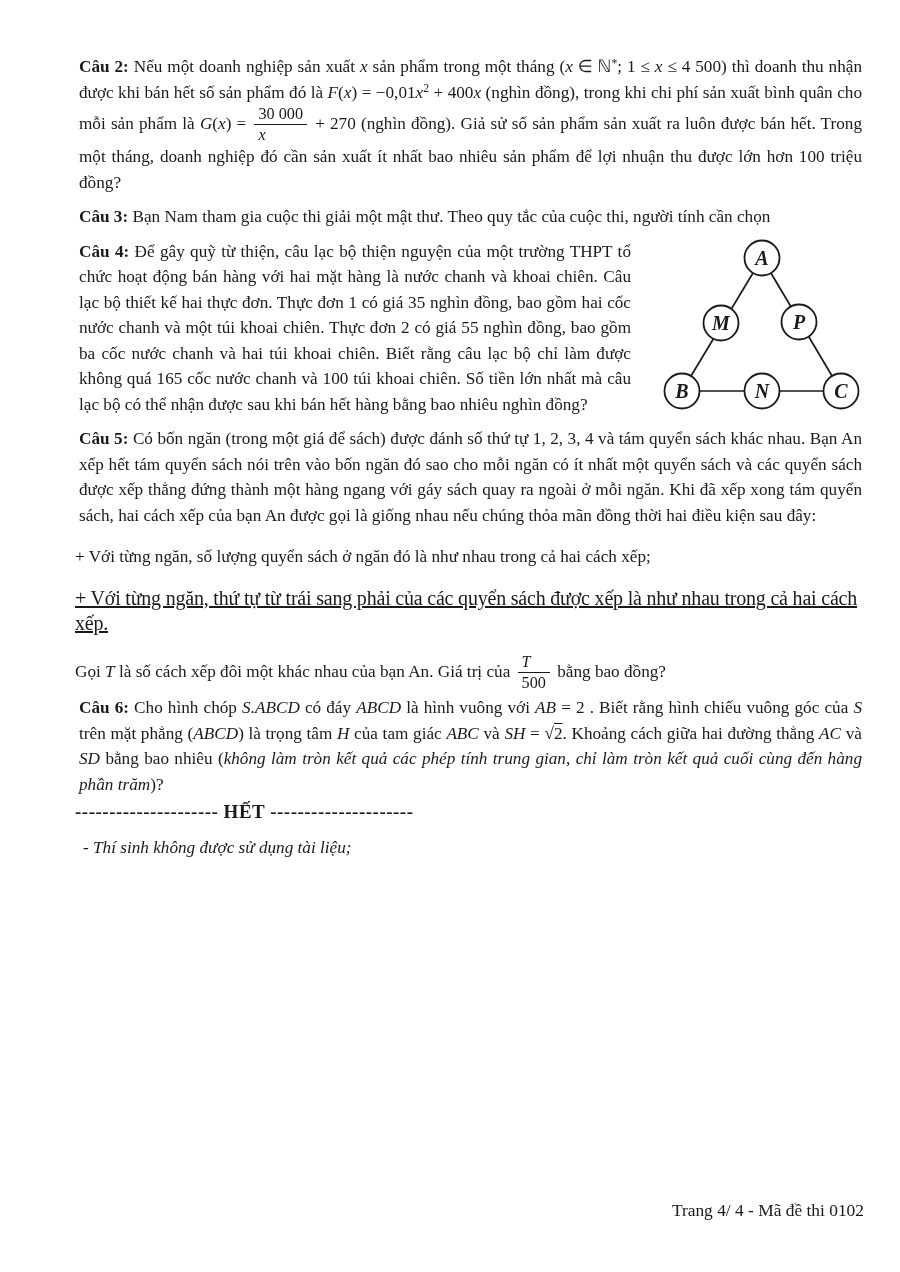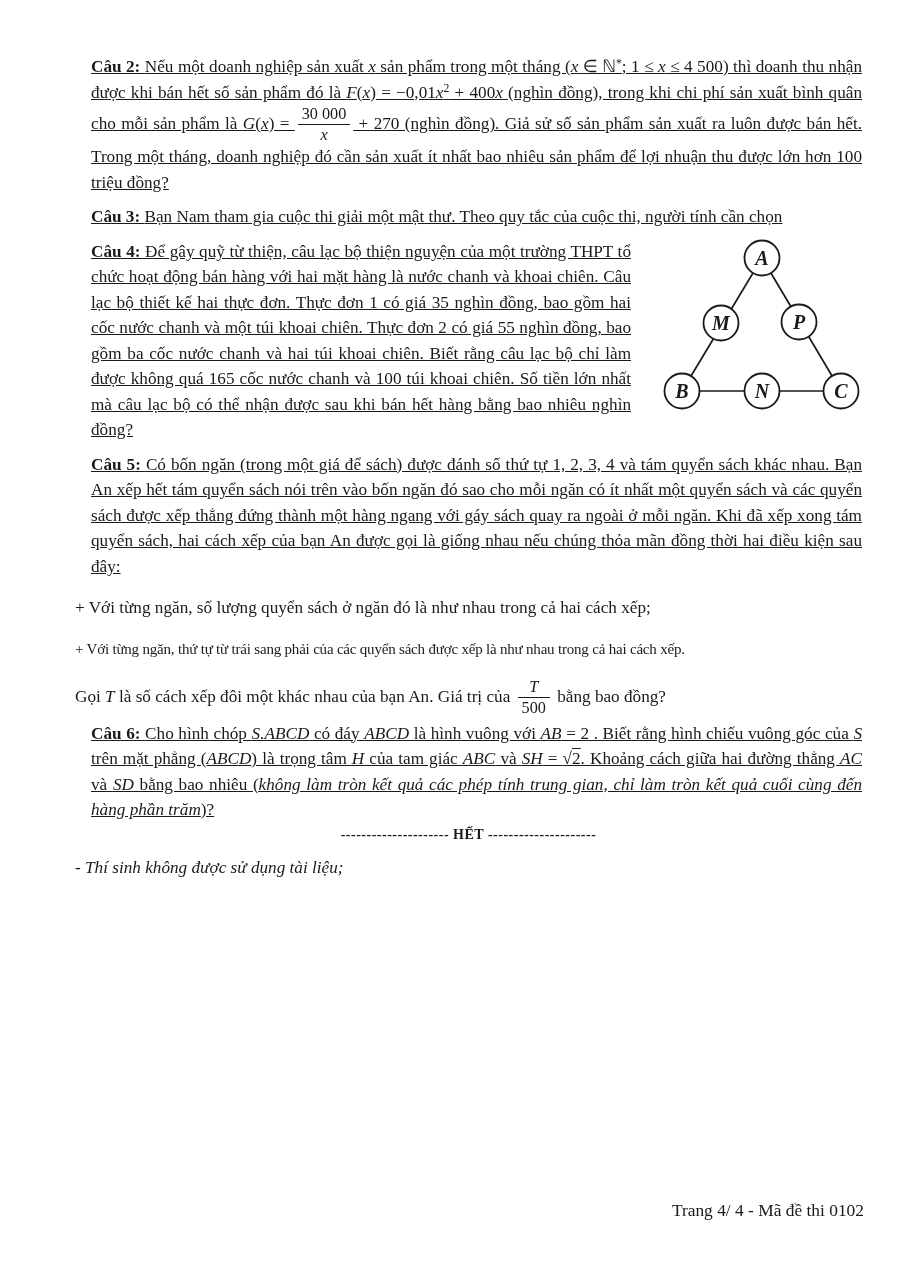--- a/index.html
+++ b/index.html
@@ -2,34 +2,34 @@
 <html><head>
 <meta charset="utf-8">
 <style>
   html,body{margin:0;padding:0;}
   body{
     width:900px;height:1272px;background:#ffffff;position:relative;
     font-family:"Liberation Serif", serif;color:#1a1a1a;
     -webkit-font-smoothing:antialiased;
   }
   .page{position:absolute;left:75px;top:54px;width:787px;}
-  p.para{margin:0 0 9px 16px;font-size:17.2px;line-height:25.5px;text-align:justify;text-decoration:underline;}
+  p.para{margin:0 0 9px 4px;font-size:17.2px;line-height:25.5px;text-align:justify;}
   p.single{margin:16px 0 3px 0;font-size:17.2px;line-height:25.5px;text-align:left;}
-  p.fit{font-size:15px;letter-spacing:-0.2px;}
+  p.fit{font-size:20px;letter-spacing:-0.2px;text-decoration:underline;}
   .b{font-weight:bold;}
   .i{font-style:italic;}
   .m{font-style:italic;}
   .sup{font-size:68%;position:relative;top:-0.45em;line-height:0;}
-  .frac{display:inline-block;vertical-align:middle;text-align:center;line-height:1.12;margin:0 3px;}
+  .frac{display:inline-block;vertical-align:middle;line-height:1.12;margin:0 3px;}
   .frac .fn{display:block;padding:0 4px 1px 4px;font-size:16.2px;}
   .frac .fd{display:block;border-top:1.4px solid #1a1a1a;padding:1px 4px 0 4px;font-size:16.2px;}
   .sqrt{white-space:nowrap;}
   .sqrt .rad{text-decoration:overline;}
-  .het{margin:4px 0 12px 0;font-size:14px;font-weight:bold;text-align:center;letter-spacing:0.5px;}
-  .notes p{margin:0;font-size:17.2px;line-height:26px;}
+  .het{margin:4px 0 12px 0;font-size:19px;font-weight:bold;text-align:left;letter-spacing:0.5px;}
+  .notes p{margin:8px;font-size:17.2px;line-height:26px;}
   .goi{margin:6px 0 8px 0;}
   .figure{float:right;margin:2px 0 6px 16px;}
   .figure line{stroke:#1a1a1a;stroke-width:1.7;}
   .figure circle{fill:#ffffff;stroke:#1a1a1a;stroke-width:1.8;}
   .figure text{font-family:"Liberation Serif",serif;font-style:italic;font-weight:bold;font-size:20px;fill:#1a1a1a;text-anchor:middle;}
   .footer{position:absolute;top:1200px;right:36px;font-size:17.4px;text-align:center;}
 </style>
 </head>
 <body>
 

